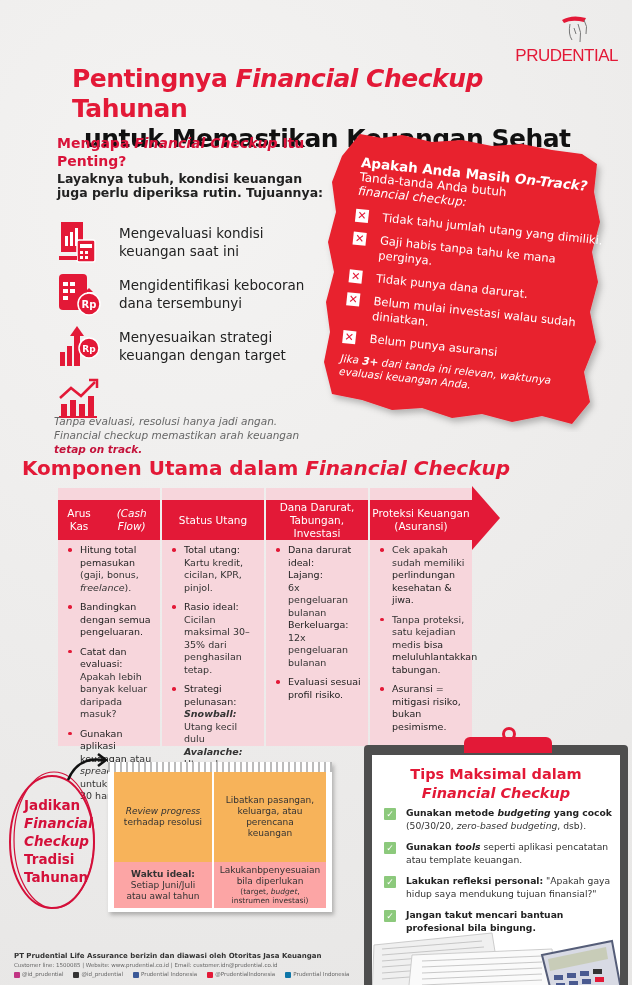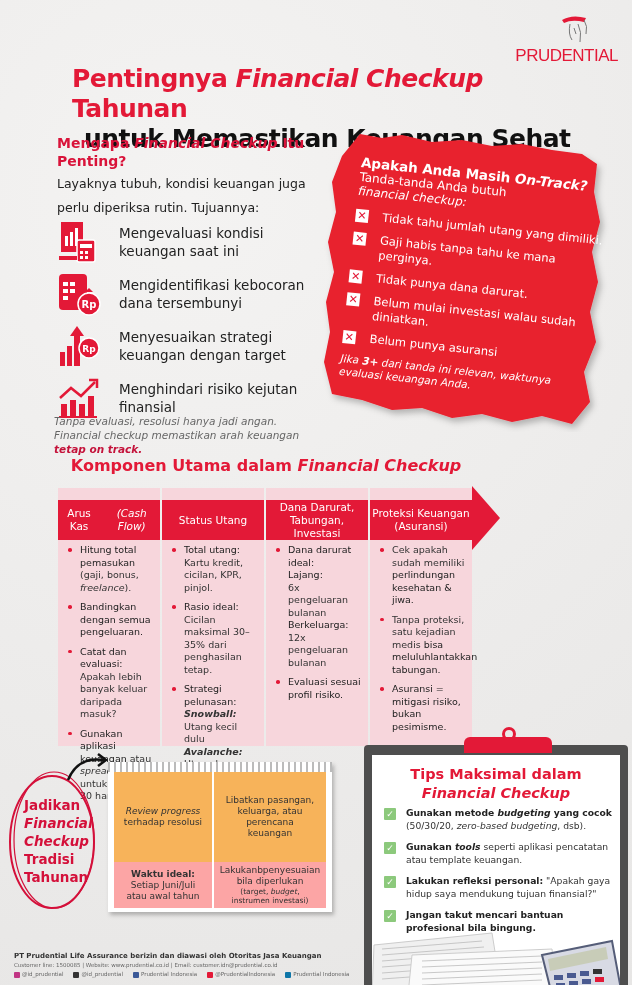--- a/index.html
+++ b/index.html
@@ -21,21 +21,21 @@
 
   
   .title { position: absolute; left: 72px; top: 64px; width: 520px; }
   .title-line1 { font-size: 25px; font-weight: bold; color: #e31937; letter-spacing: -0.5px; line-height: 30px; }
   .title-line1 i { font-style: italic; }
   .title-line2 { font-size: 25px; font-weight: bold; color: #111; letter-spacing: -0.5px; line-height: 30px; padding-left: 12px; }
 
   
   .why { position: absolute; left: 57px; top: 134px; width: 280px; }
   .why-heading { color: #d9133a; font-weight: bold; font-size: 14px; line-height: 18px; }
-  .why-intro { font-weight: normal; font-size: 12.5px; line-height: 24px; color: #222; margin-top: 2px; width: 270px; }
+  .why-intro { font-weight: bold; font-size: 12.5px; line-height: 14px; color: #222; margin-top: 2px; width: 270px; }
   .goals { position: absolute; left: 57px; top: 216px; width: 270px; }
   .goal { display: flex; align-items: center; height: 52px; }
   .goal-icon { width: 44px; height: 44px; margin-right: 18px; flex-shrink: 0; }
   .goal-text { font-size: 13.5px; line-height: 18px; color: #222; }
   .tagline { position: absolute; left: 54px; top: 414px; width: 270px; font-style: italic; font-size: 10.5px;
     line-height: 14px; color: #666; }
   .tagline b { color: #c4123a; }
 
   
   .ontrack { position: absolute; left: 322px; top: 132px; width: 295px; height: 300px; }
@@ -47,21 +47,21 @@
   .ontrack-sub i { font-style: italic; }
   .ontrack-list { margin-top: 10px; }
   .ontrack-item { display: flex; align-items: flex-start; margin-bottom: 8px; font-size: 11.5px; line-height: 15px; }
   .xbox { width: 13px; height: 13px; background: #fff; color: #e31937; font-size: 11px; font-weight: bold;
     display: flex; align-items: center; justify-content: center; margin-right: 14px; flex-shrink: 0; margin-top: 1px; }
   .ontrack-note { font-style: italic; font-size: 10.5px; line-height: 13px; margin-top: 4px; }
   .ontrack-note b { font-style: italic; }
 
   
   .comp-heading { position: absolute; left: 0; width: 532px; top: 456px; text-align: center; color: #e31937;
-    font-weight: bold; font-size: 16px; }
+    font-weight: bold; font-size: 20px; }
   .comp-heading i { font-style: italic; }
   .comp-grid { position: absolute; left: 58px; top: 488px; width: 510px; height: 258px; }
   .comp-col { position: absolute; top: 0; width: 102px; height: 258px; background: #f7d6dc; }
   .comp-head { position: absolute; left: 0; top: 12px; width: 100%; height: 40px; background: #e31937; color: #fff;
     font-size: 10.5px; display: flex; align-items: center; justify-content: center; text-align: center; line-height: 13px; }
   .comp-head i { font-style: italic; }
   .comp-body { position: absolute; top: 56px; left: 8px; right: 6px; }
   .bul { position: relative; padding-left: 14px; font-size: 9.5px; line-height: 12.5px; margin-bottom: 7px; color: #333; }
   .bul::before { content: ""; position: absolute; left: 2px; top: 4px; width: 3.5px; height: 3.5px; border-radius: 50%; background: #e31937; }
   .bul b { font-weight: normal; color: #222; }
@@ -179,21 +179,20 @@
     <div class="goal">
       <svg class="goal-icon" viewBox="0 0 44 44">
         <rect x="4" y="28" width="6" height="12" fill="#e31937"></rect>
           <rect x="13" y="24" width="6" height="16" fill="#e31937"></rect>
           <rect x="22" y="28" width="6" height="12" fill="#e31937"></rect>
           <rect x="31" y="20" width="6" height="20" fill="#e31937"></rect>
         <path d="M3 22 L14 12 L24 20 L38 6" stroke="#e31937" stroke-width="2.5" fill="none"></path>
         <path d="M32 4 L40 4 L40 12" stroke="#e31937" stroke-width="2.5" fill="none"></path>
         <rect x="2" y="40" width="38" height="2" fill="#e31937"></rect>
       </svg>
-      <span class="goal-text">Menghindari risiko kejutan finansial</span>
     </div>
   </div>
 
   <div class="tagline">
     <div>Tanpa evaluasi, resolusi hanya jadi angan.</div>
     <div>Financial checkup memastikan arah keuangan</div>
     <b>tetap on track.</b>
   </div>
 
   <div class="ontrack">

